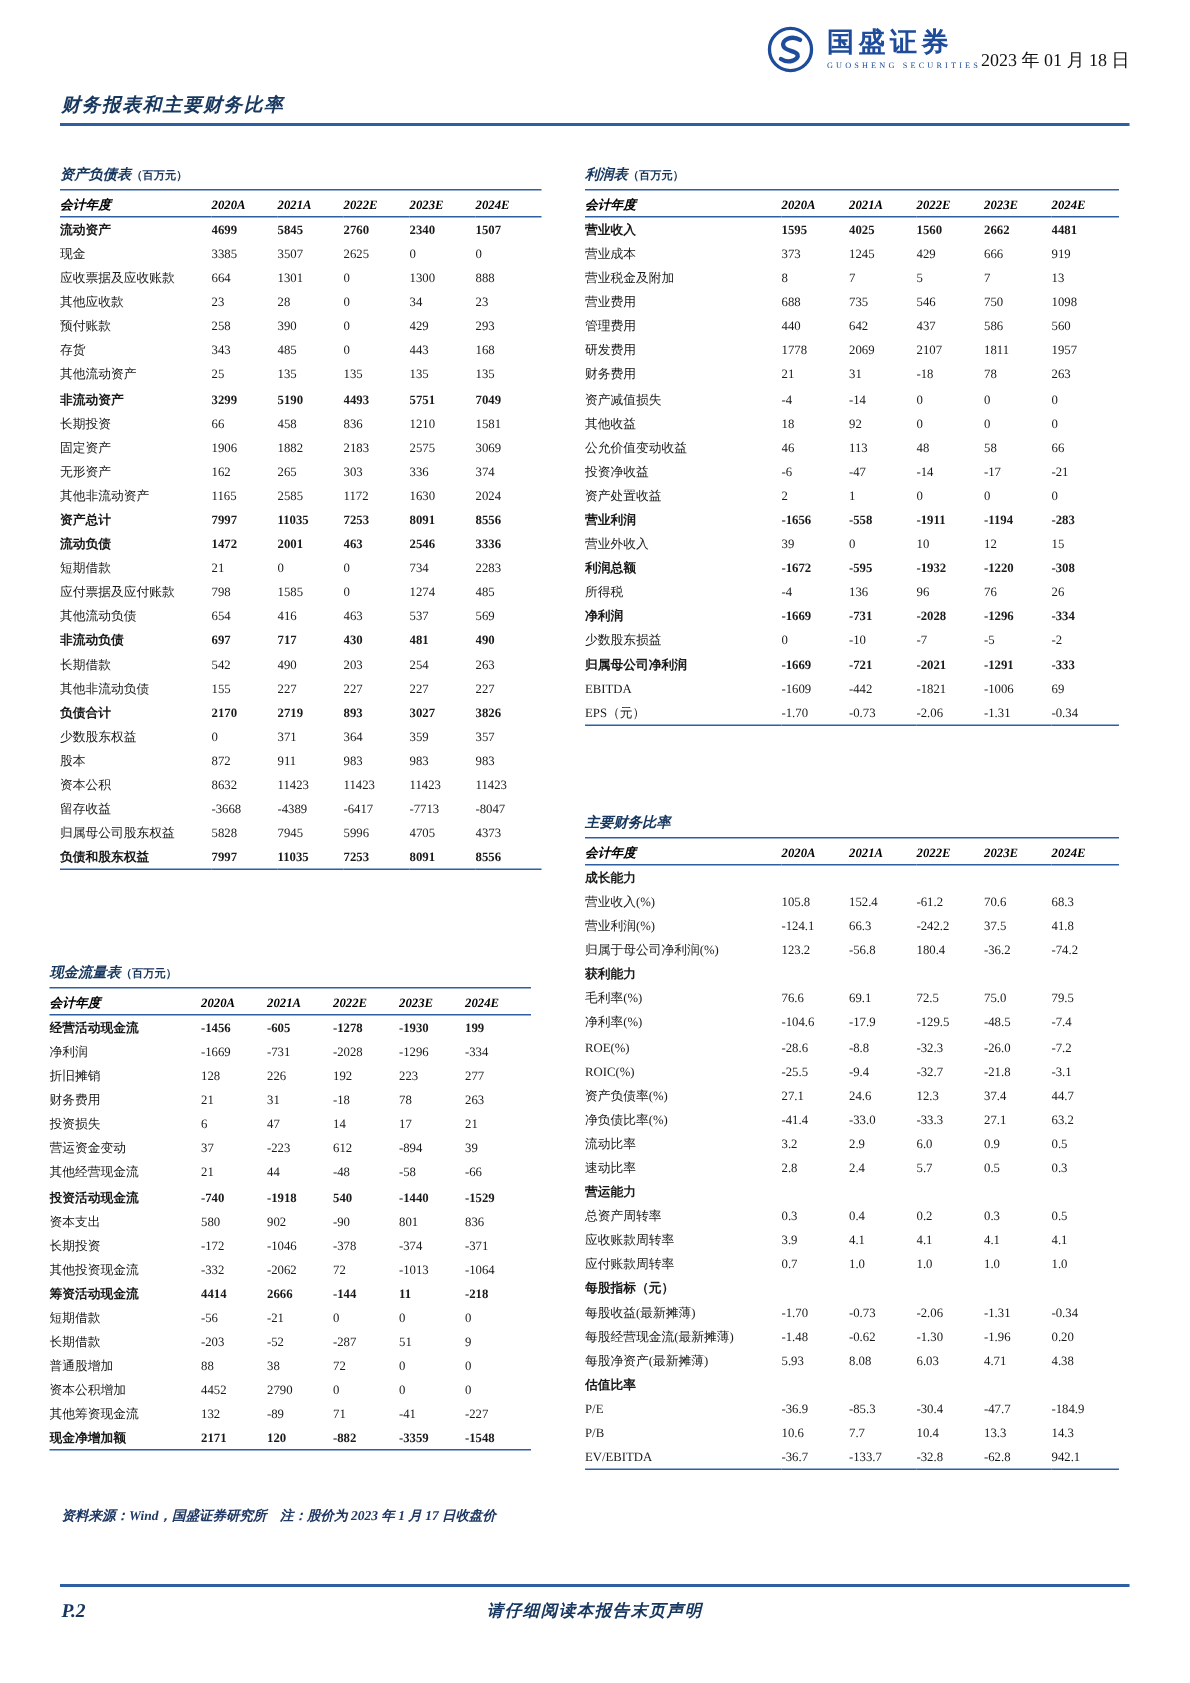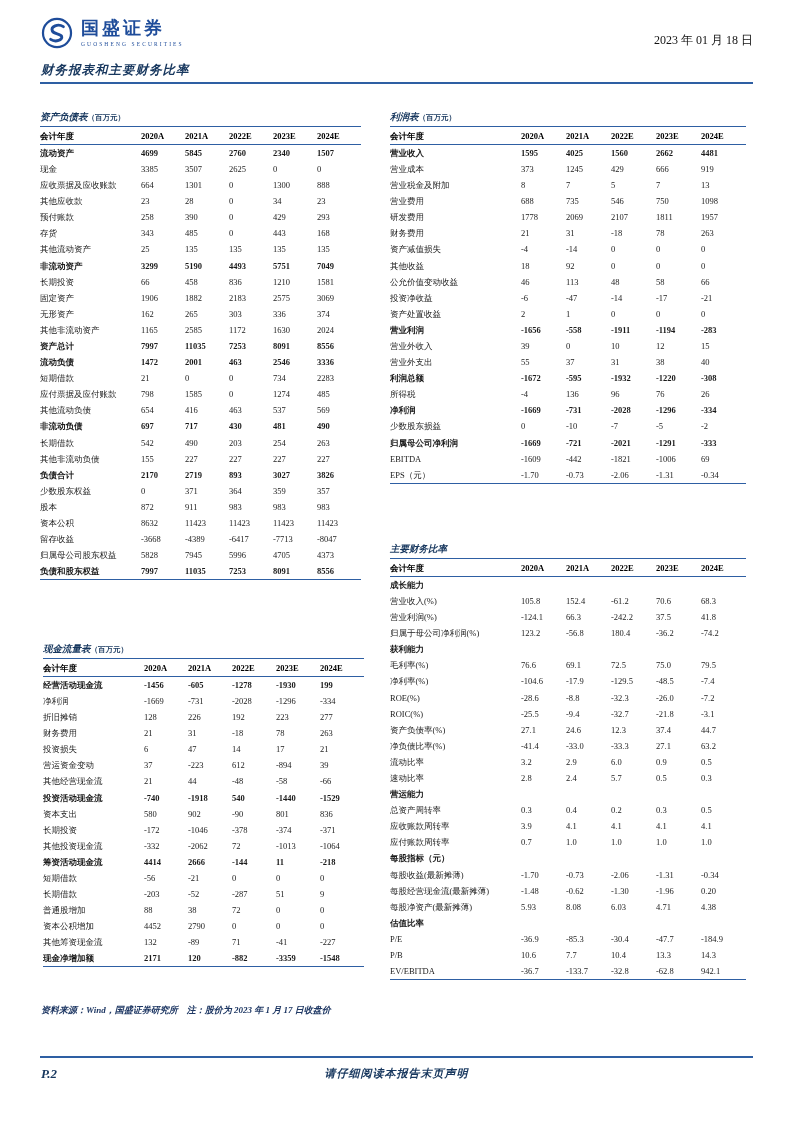--- a/index.html
+++ b/index.html
@@ -5,46 +5,46 @@
   * { margin:0; padding:0; box-sizing:border-box; }
   html,body { background:#ffffff; }
   body {
     width:793px; height:1122px; position:relative;
     font-family:"Liberation Serif", serif; color:#1a1a1a;
   }
   .page { position:relative; width:793px; height:1122px; background:#fff; overflow:hidden; }
 
   
   .header { position:absolute; left:40px; top:16px; right:40px; height:46px;
-            display:flex; justify-content:space-between; align-items:flex-start; }
+            display:flex; justify-content:flex-end; align-items:flex-start; }
   .brand { display:flex; align-items:center; gap:7px; }
   .logo svg { display:block; }
   .brand-text { display:flex; flex-direction:column; line-height:1.1; }
   .brand-name { font-size:18px; font-weight:bold; color:#1E4C9A; letter-spacing:3px; }
   .brand-sub  { font-size:5.5px; color:#1E4C9A; letter-spacing:2.1px; margin-top:2px; }
   .date { font-size:12px; color:#111; padding-top:16px; }
 
   .section-title { position:absolute; left:41px; top:62px; font-size:12.5px;
                    font-weight:bold; font-style:italic; color:#17375E; letter-spacing:1px; }
   .title-rule { position:absolute; left:40px; right:40px; top:82px; height:2.4px; background:#2E5FA3; }
 
   
   .tbl-block { position:absolute; }
   .pos-bs { left:40px;  top:106px; width:321px; }
   .pos-is { left:390px; top:106px; width:356px; }
-  .pos-cf { left:43px;  top:638px; width:321px; }
+  .pos-cf { left:33px;  top:638px; width:321px; }
   .pos-fr { left:390px; top:538px; width:356px; }
 
   .tbl-title { border-bottom:1.5px solid #2E5FA3; padding-bottom:2px; white-space:nowrap; }
   .tt { font-size:9.5px; font-weight:bold; font-style:italic; color:#17375E; }
   .tu { font-size:7.5px; font-weight:bold; color:#17375E;text-align:center; }
 
   table { width:100%; border-collapse:collapse; table-layout:fixed;
           border-bottom:1.5px solid #2E5FA3; }
-  thead tr { border-bottom:1px solid #2E5FA3; }
+  thead tr { border-bottom:1px solid #2E5FA3;font-style:italic; }
   th { font-size:8.5px; font-weight:bold; color:#000; text-align:left;
        padding:3.6px 0 3.2px 0; line-height:10px; }
   td { font-size:8.5px; color:#1a1a1a; text-align:left;
        padding:3.1px 0 3.0px 0; line-height:10px;
        overflow:hidden; white-space:nowrap; }
   tr.b td { font-weight:bold; }
   .pos-bs th.num, .pos-bs td.num, .pos-cf th.num, .pos-cf td.num { width:44px; }
   .pos-is th.num, .pos-is td.num, .pos-fr th.num, .pos-fr td.num { width:45px; }
 
   
@@ -354,20 +354,28 @@
           </tr>
           <tr>
             <td class="lbl">营业费用</td>
             <td class="num">688</td>
             <td class="num">735</td>
             <td class="num">546</td>
             <td class="num">750</td>
             <td class="num">1098</td>
           </tr>
           <tr>
+            <td class="lbl">管理费用</td>
+            <td class="num">440</td>
+            <td class="num">642</td>
+            <td class="num">437</td>
+            <td class="num">586</td>
+            <td class="num">560</td>
+          </tr>
+          <tr>
             <td class="lbl">研发费用</td>
             <td class="num">1778</td>
             <td class="num">2069</td>
             <td class="num">2107</td>
             <td class="num">1811</td>
             <td class="num">1957</td>
           </tr>
           <tr>
             <td class="lbl">财务费用</td>
             <td class="num">21</td>
@@ -425,28 +433,20 @@
             <td class="num">-283</td>
           </tr>
           <tr>
             <td class="lbl">营业外收入</td>
             <td class="num">39</td>
             <td class="num">0</td>
             <td class="num">10</td>
             <td class="num">12</td>
             <td class="num">15</td>
           </tr>
-          <tr>
-            <td class="lbl">营业外支出</td>
-            <td class="num">55</td>
-            <td class="num">37</td>
-            <td class="num">31</td>
-            <td class="num">38</td>
-            <td class="num">40</td>
-          </tr>
           <tr class="b">
             <td class="lbl">利润总额</td>
             <td class="num">-1672</td>
             <td class="num">-595</td>
             <td class="num">-1932</td>
             <td class="num">-1220</td>
             <td class="num">-308</td>
           </tr>
           <tr>
             <td class="lbl">所得税</td>

